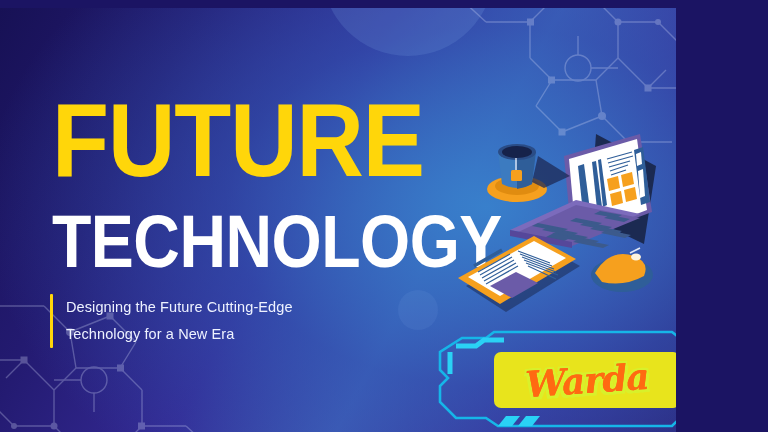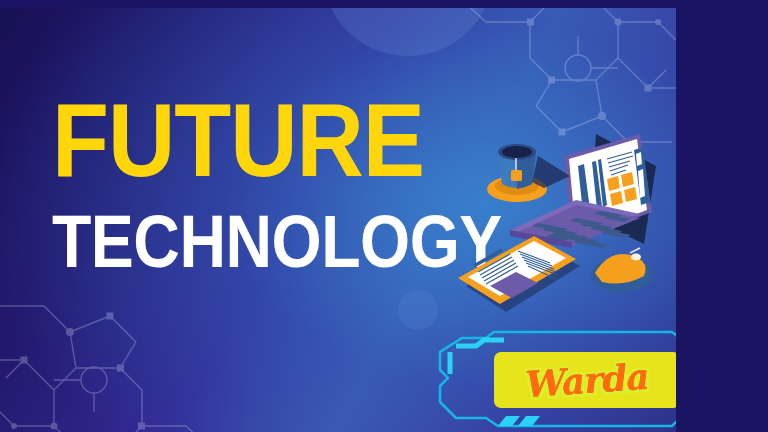--- a/index.html
+++ b/index.html
@@ -146,20 +146,27 @@
       <rect x="106.5" y="132.5" width="7" height="7"></rect>
       <circle cx="206" cy="26" r="3"></circle>
     </g>
   </svg>
 
   <div class="headline-wrap">
     <div class="h-future">FUTURE</div>
     <div class="h-tech">TECHNOLOGY</div>
   </div>
 
+  <div class="subtitle-row">
+    <div class="sub-bar"></div>
+    <div class="sub-text">
+      <div>Designing the Future Cutting-Edge</div>
+      <div>Technology for a New Era</div>
+    </div>
+  </div>
 
   <svg class="illustration" viewBox="0 0 246 200">
 
     <g>
       <path d="M152 8 L212 40 L200 118 L146 92 Z" fill="#1b2a52"></path>
 
       <path d="M120 30 L196 8 L208 86 L128 116 Z" fill="#6B5BA8"></path>
       <path d="M125 33 L193 13 L203 84 L132 111 Z" fill="#ffffff"></path>
 
       <g fill="#2F5E99">

